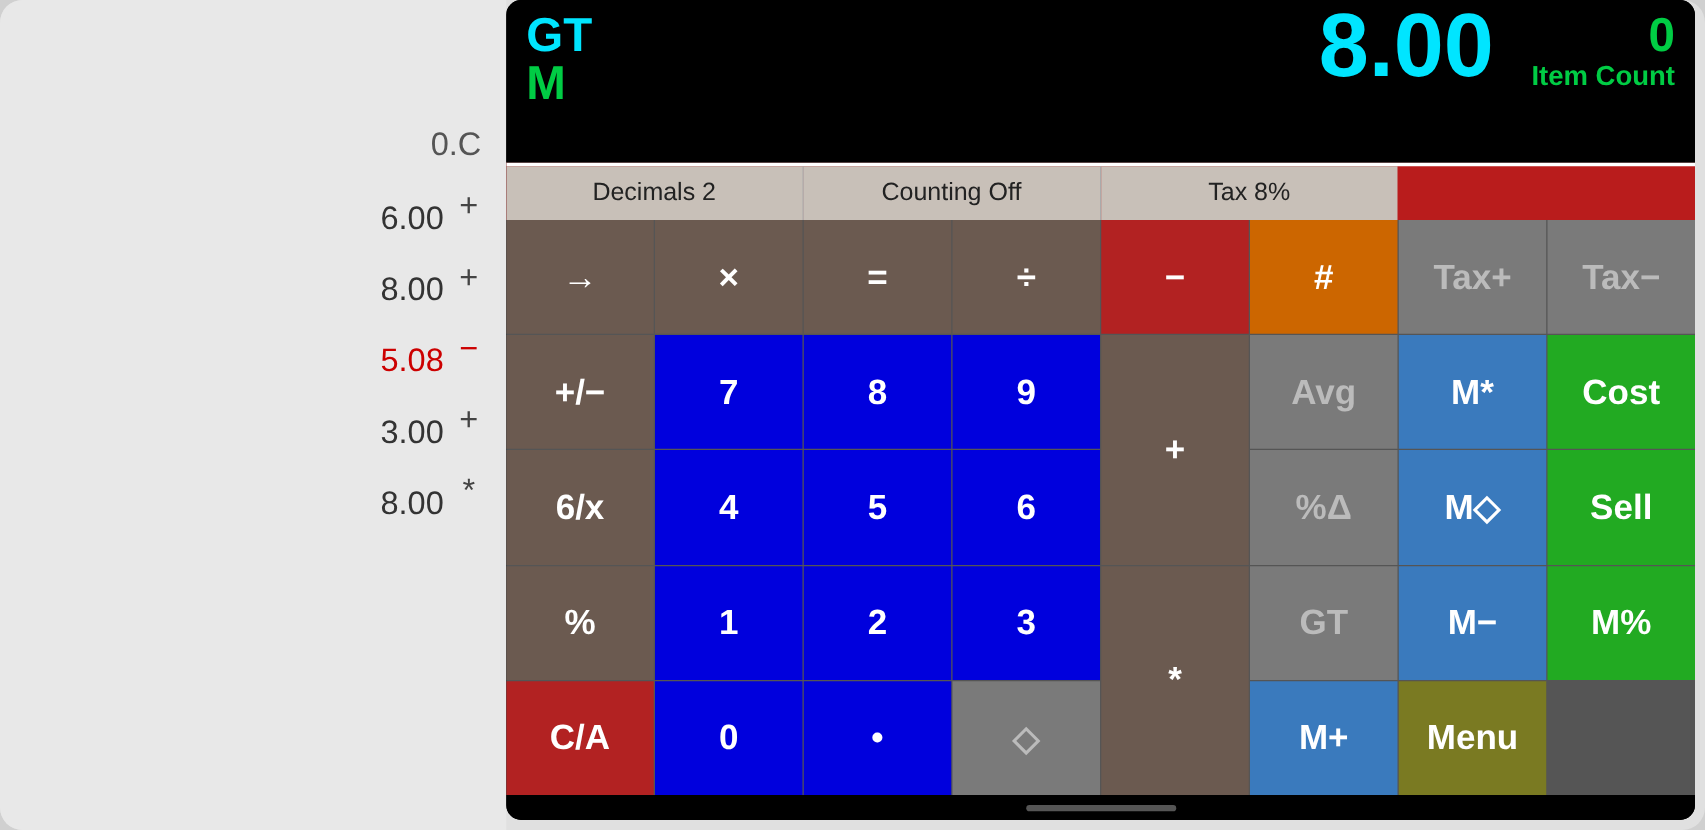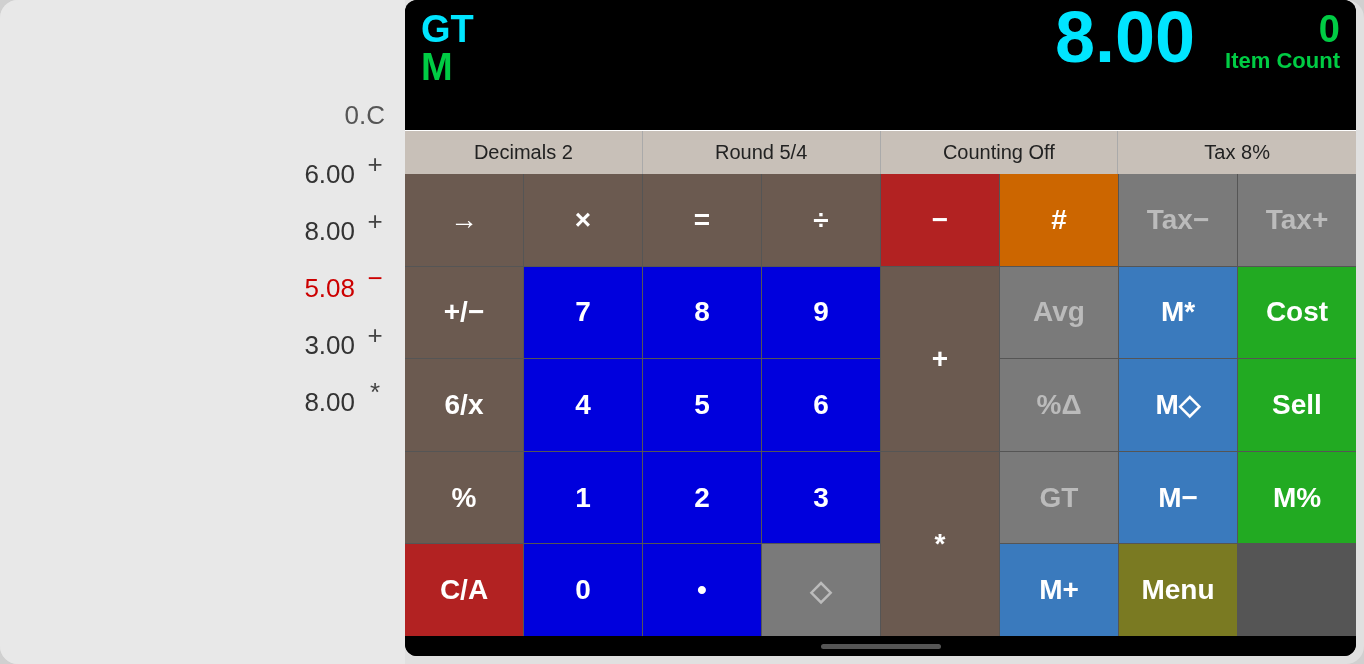--- a/index.html
+++ b/index.html
@@ -124,21 +124,21 @@
       text-align: right;
       line-height: 1;
       margin-top: -10px;
     }
 
     
     .mode-row {
       display: grid;
       grid-template-columns: 1fr 1fr 1fr 1fr;
       background: #b91c1c;
-      border-top: 1px solid #ffffff;
+      border-top: 3px solid #ffffff;
     }
     .mode-cell {
       padding: 10px 4px;
       text-align: center;
       font-size: 20px;
       color: #222;
       border-right: 1px solid #aaa;
       cursor: pointer;
       background: #c8c0b8;
     }
@@ -237,35 +237,34 @@
           <div class="display-item-count-area">
             <span class="item-count-number">0</span>
             <span class="item-count-label">Item Count</span>
           </div>
         </div>
       </div>
     </div>
 
     <div class="mode-row">
       <div class="mode-cell">Decimals 2</div>
-      <div class="mode-cell">Round 5/4</div>
       <div class="mode-cell">Counting Off</div>
       <div class="mode-cell">Tax 8%</div>
     </div>
 
     <div class="button-grid">
 
       <div class="btn btn-brown">→</div>
       <div class="btn btn-brown">×</div>
       <div class="btn btn-brown">=</div>
       <div class="btn btn-brown">÷</div>
       <div class="btn btn-red">−</div>
       <div class="btn btn-orange">#</div>
+      <div class="btn btn-dark-gray">Tax+</div>
       <div class="btn btn-dark-gray">Tax−</div>
-      <div class="btn btn-dark-gray">Tax+</div>
 
       <div class="btn btn-brown">+/−</div>
       <div class="btn btn-blue">7</div>
       <div class="btn btn-blue">8</div>
       <div class="btn btn-blue">9</div>
       <div class="btn btn-brown btn-tall-2">+</div>
       <div class="btn btn-dark-gray">Avg</div>
       <div class="btn btn-blue-medium">M*</div>
       <div class="btn btn-green">Cost</div>
 

